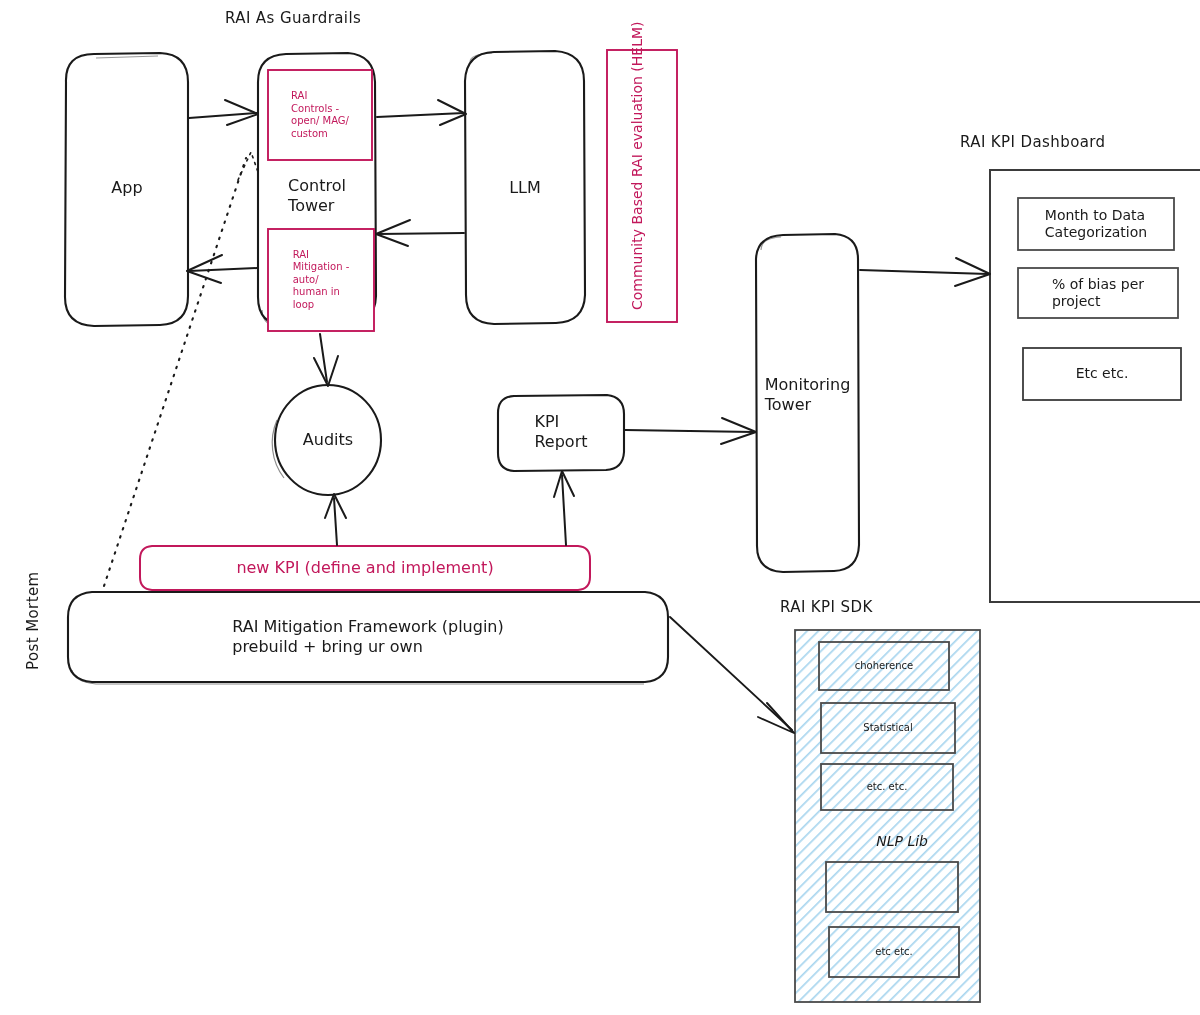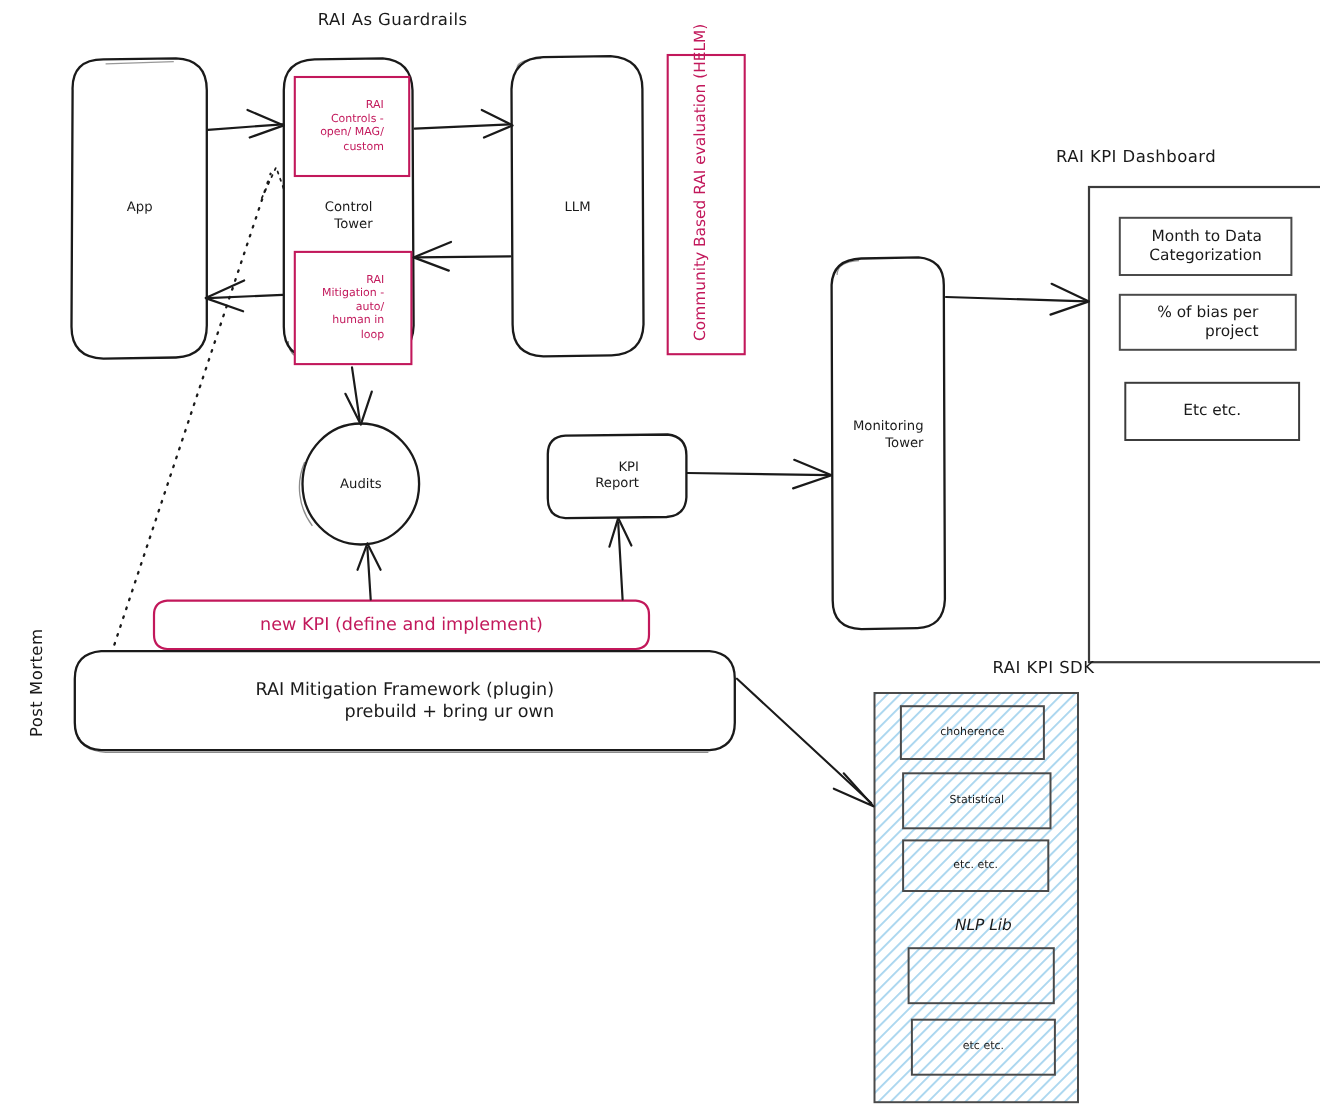--- a/index.html
+++ b/index.html
@@ -22,34 +22,34 @@
     position: absolute;
     left: 0;
     top: 0;
     width: 1200px;
     height: 1015px;
   }
   .lbl {
     position: absolute;
     font-family: "DejaVu Sans", sans-serif;
     color: #1a1a1a;
-    text-align: right;
+    text-align: left;
     line-height: 1.25;
     white-space: pre-line;
     pointer-events: none;
     user-select: none;
   }
   .lbl.crimson { color: #c2185b; }
   .lbl.center-box {
     display: flex;
     align-items: center;
     justify-content: center;
   }
   .t-title { font-size: 15px; letter-spacing: 0.4px; }
-  .t-node  { font-size: 12px; }
+  .t-node  { font-size: 16px; }
   .t-small { font-size: 10px; }
   .t-mid   { font-size: 14px; }
   .t-band  { font-size: 16px; }
   .t-fw    { font-size: 16px; }
   .rot-vert {
     transform-origin: 0 0;
     transform: rotate(-90deg);
     white-space: nowrap;
   }
 </style>
@@ -232,17 +232,17 @@
   <div class="lbl t-mid center-box" style="left:1018px; top:268px; width:160px; height:50px;">% of bias per
 project</div>
   <div class="lbl t-mid center-box" style="left:1023px; top:348px; width:158px; height:52px;">Etc etc.</div>
 
   <div class="lbl t-title" style="left:780px; top:598px; width:215px;">RAI KPI SDK</div>
 
   <div class="lbl t-small center-box" style="left:819px; top:642px; width:130px; height:48px;">choherence</div>
   <div class="lbl t-small center-box" style="left:821px; top:764px; width:132px; height:46px;">etc. etc.</div>
   <div class="lbl t-small center-box" style="left:821px; top:703px; width:134px; height:50px;">Statistical</div>
 
-  <div class="lbl t-mid" style="left:808px; top:833px; width:120px; text-align:center; font-style:italic;margin-left:26px;">NLP Lib</div>
+  <div class="lbl t-mid" style="left:808px; top:833px; width:120px; text-align:right; font-style:italic;">NLP Lib</div>
 
   <div class="lbl t-small center-box" style="left:829px; top:927px; width:130px; height:50px;">etc etc.</div>
 
 </div>
 
 </body></html>

